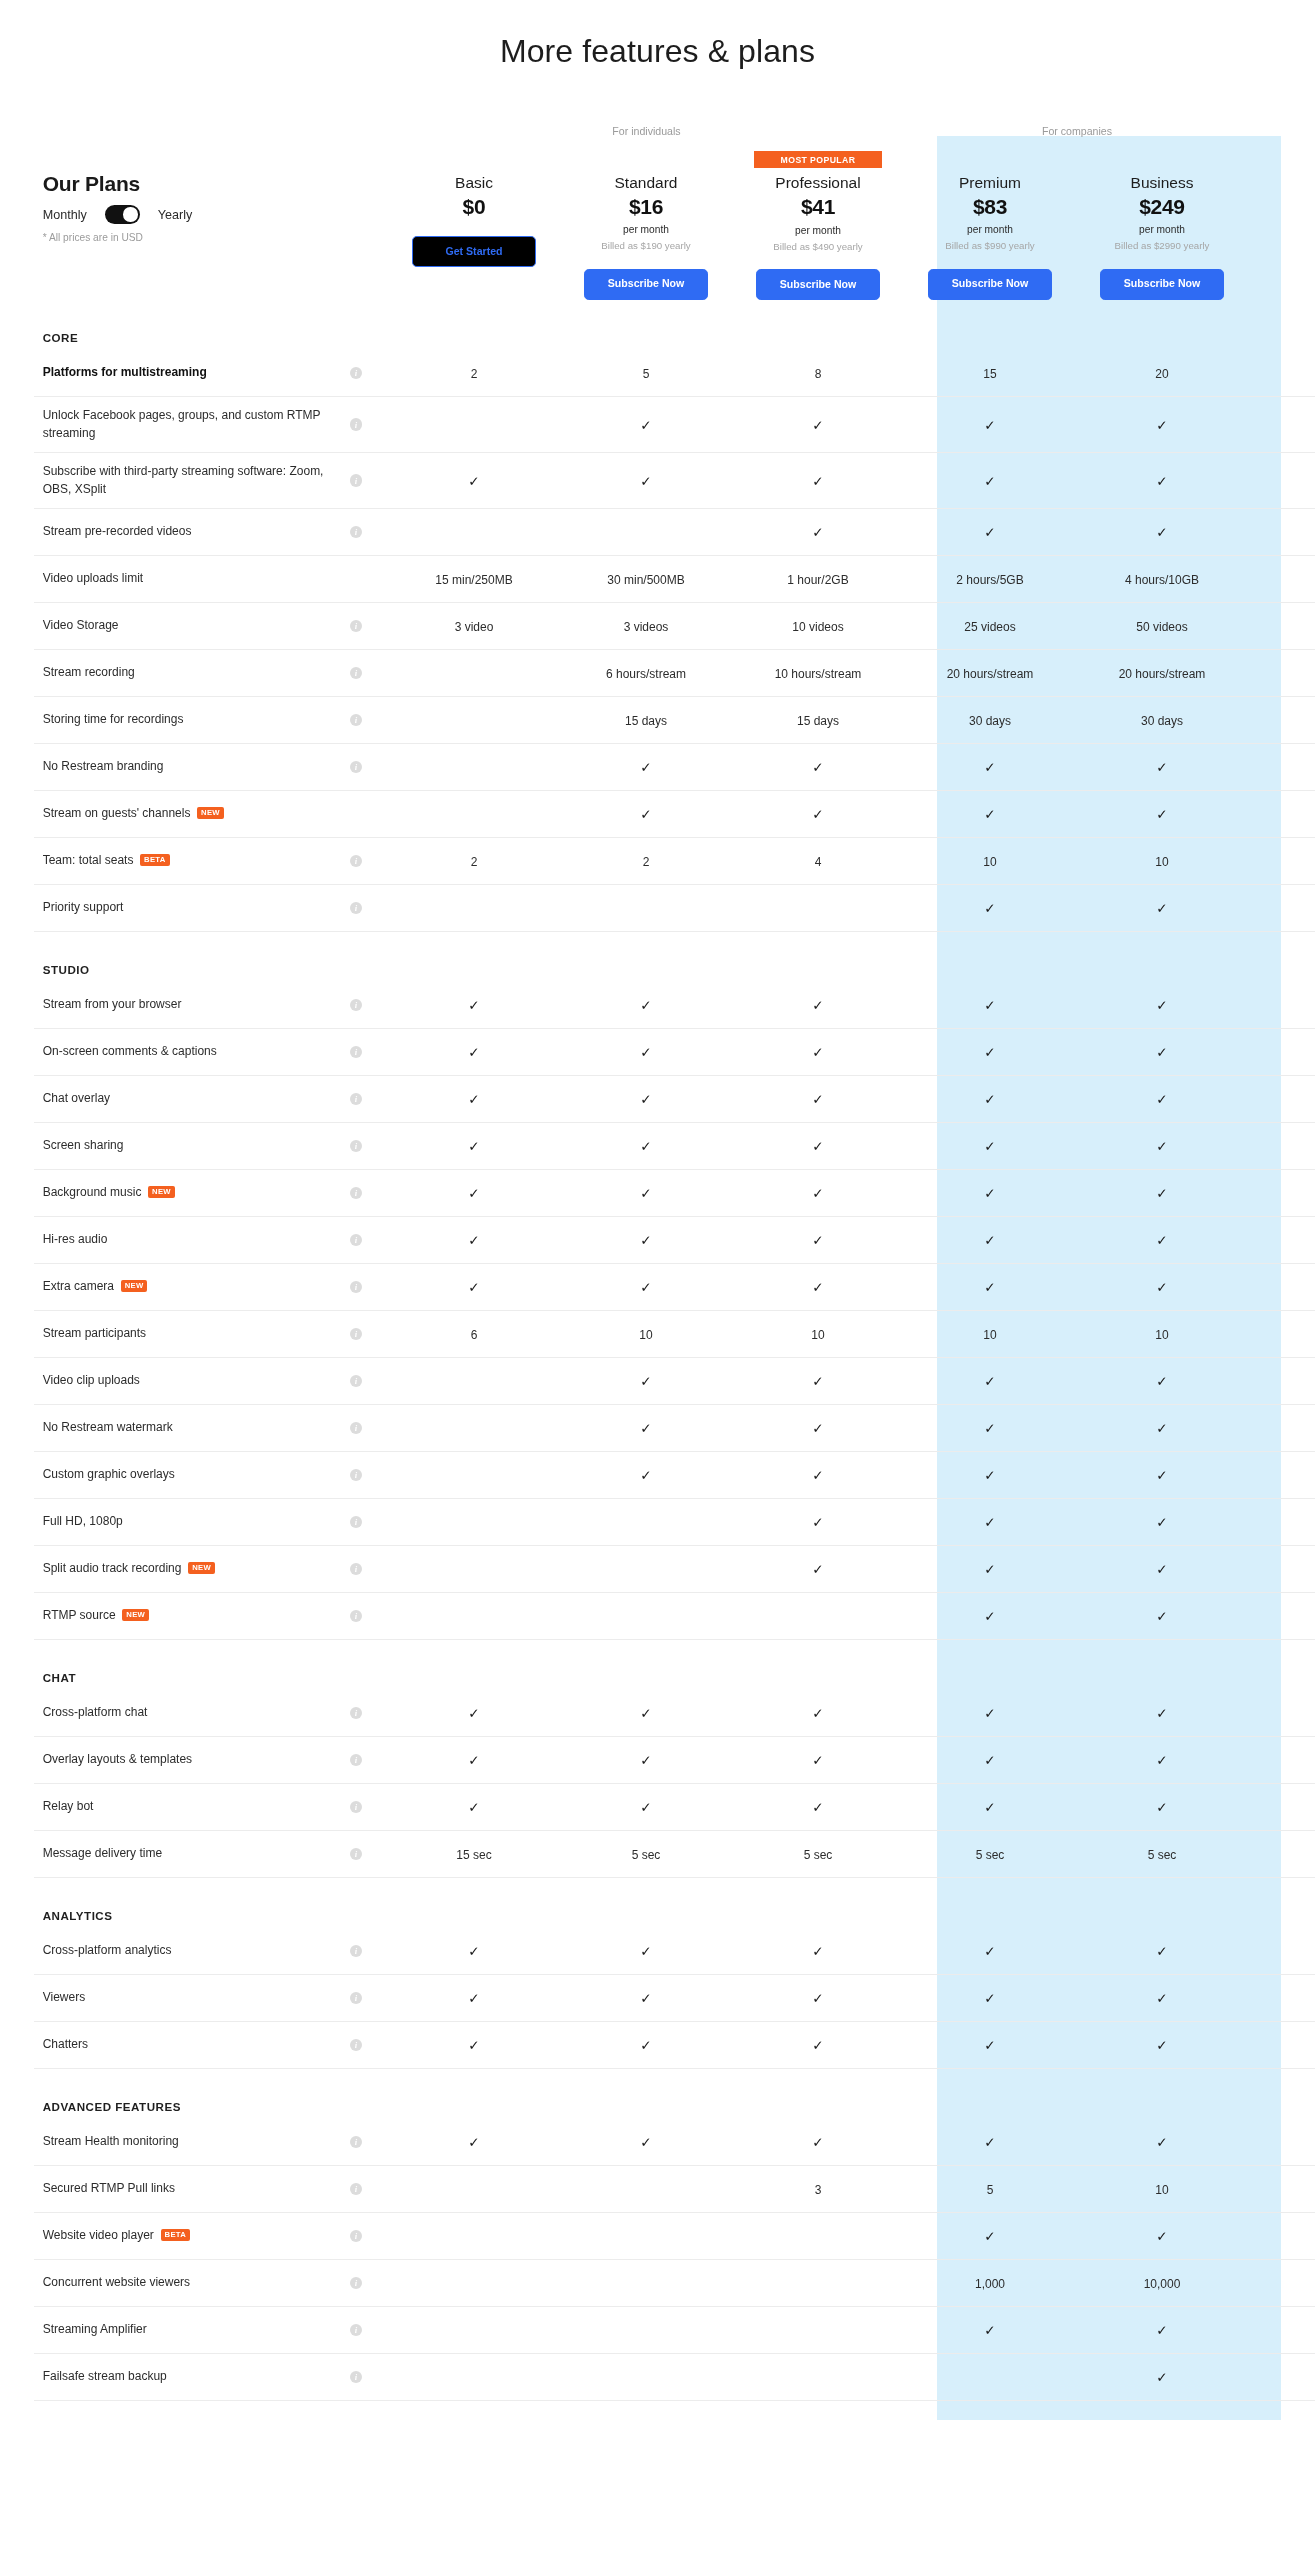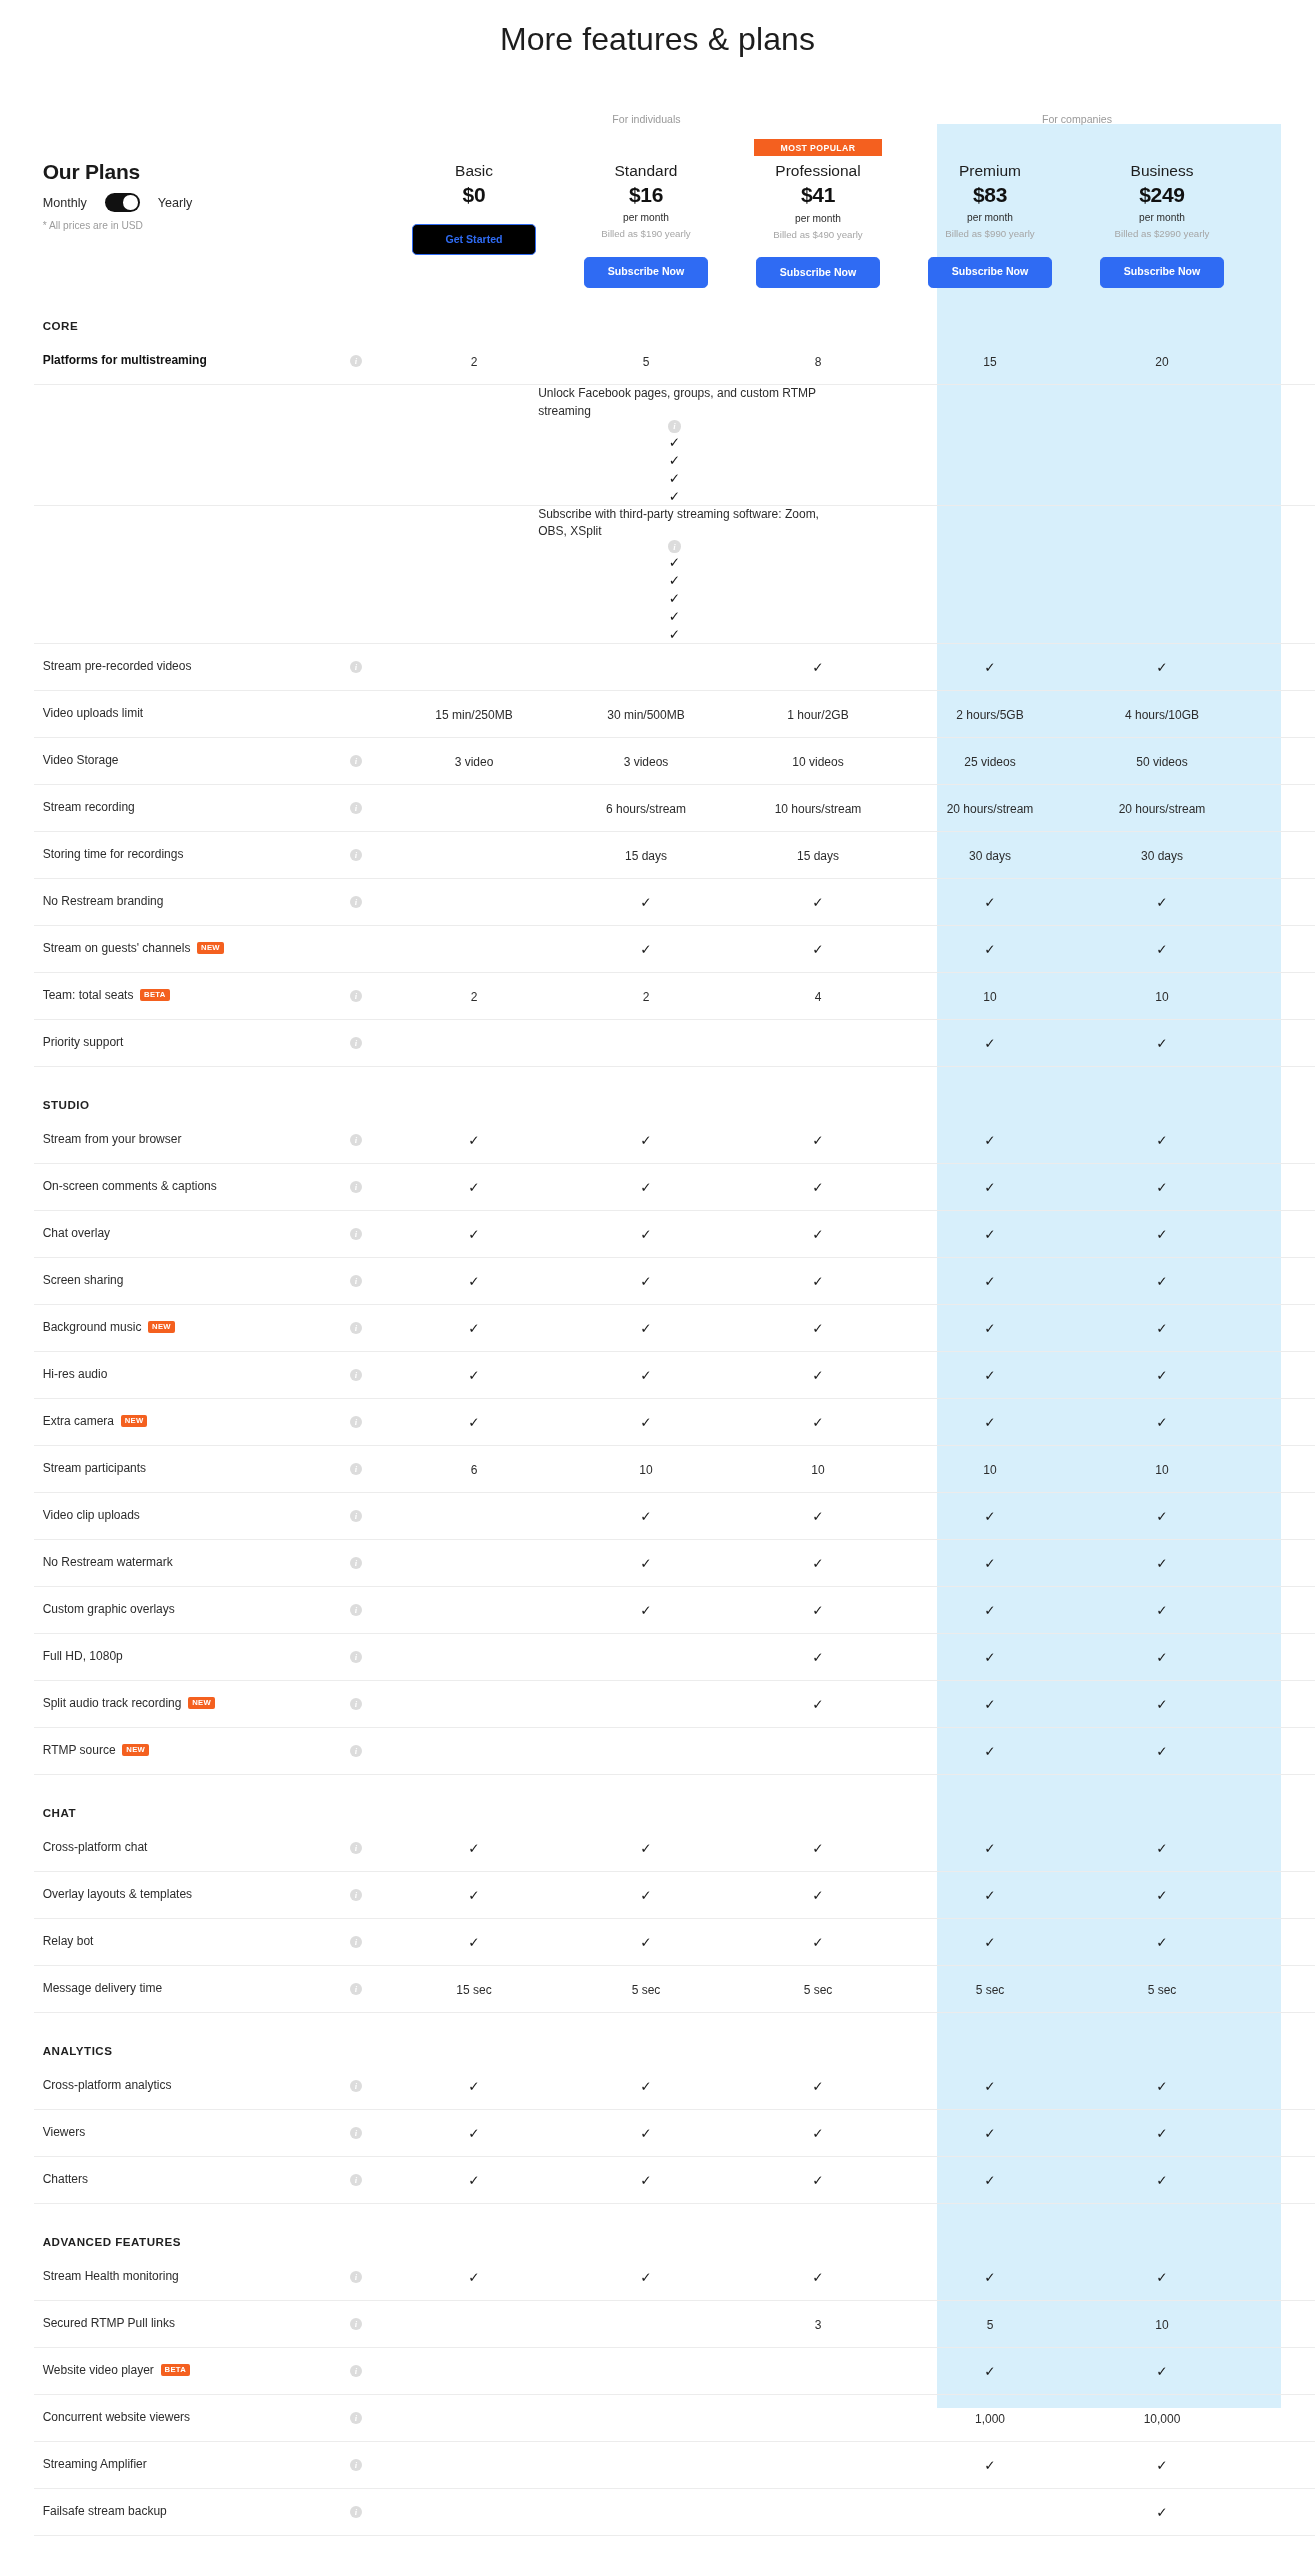--- a/index.html
+++ b/index.html
@@ -11,21 +11,21 @@
     -webkit-font-smoothing: antialiased;
   }
   .page { width: 1315px; position: relative; padding-bottom: 39px; }
 
   
   .page-title {
     text-align: center;
     font-size: 32px;
     font-weight: 400;
     color: #1d1d1d;
-    padding-top: 21px;
+    padding-top: 33px;
     letter-spacing: 0.1px;
   }
 
   
   
   .grid {
     position: relative;
     margin-top: 50px;
   }
   .highlight-band {
@@ -103,21 +103,21 @@
   
   .section-head {
     height: 50px;
   }
   .section-head .c-feature {
     font-size: 11.6px; font-weight: 700; letter-spacing: 0.5px;
     color: #1f1f1f; text-transform: uppercase;
     display: flex; align-items: flex-end; height: 50px; padding-bottom: 5.8px;
   }
   .frow { min-height: 47px; border-bottom: 1px solid #ececec; }
-  .frow.tall { min-height: 56px; flex-direction: column; }
+  .frow.tall { min-height: 56px; }
   .feature-label {
     font-size: 12px; color: #2c2c2c; line-height: 1.45;
     display: flex; align-items: center; flex-wrap: wrap; gap: 6.8px;
   }
   .feature-label.bold { font-weight: 700; color: #111111; }
   .tag {
     display: inline-block; color: #ffffff; background: #f4601f;
     font-size: 7.7px; font-weight: 700; letter-spacing: 0.3px;
     padding: 1.9px 3.9px; border-radius: 1.9px; line-height: 1; position: relative; top: -1px;
   }

